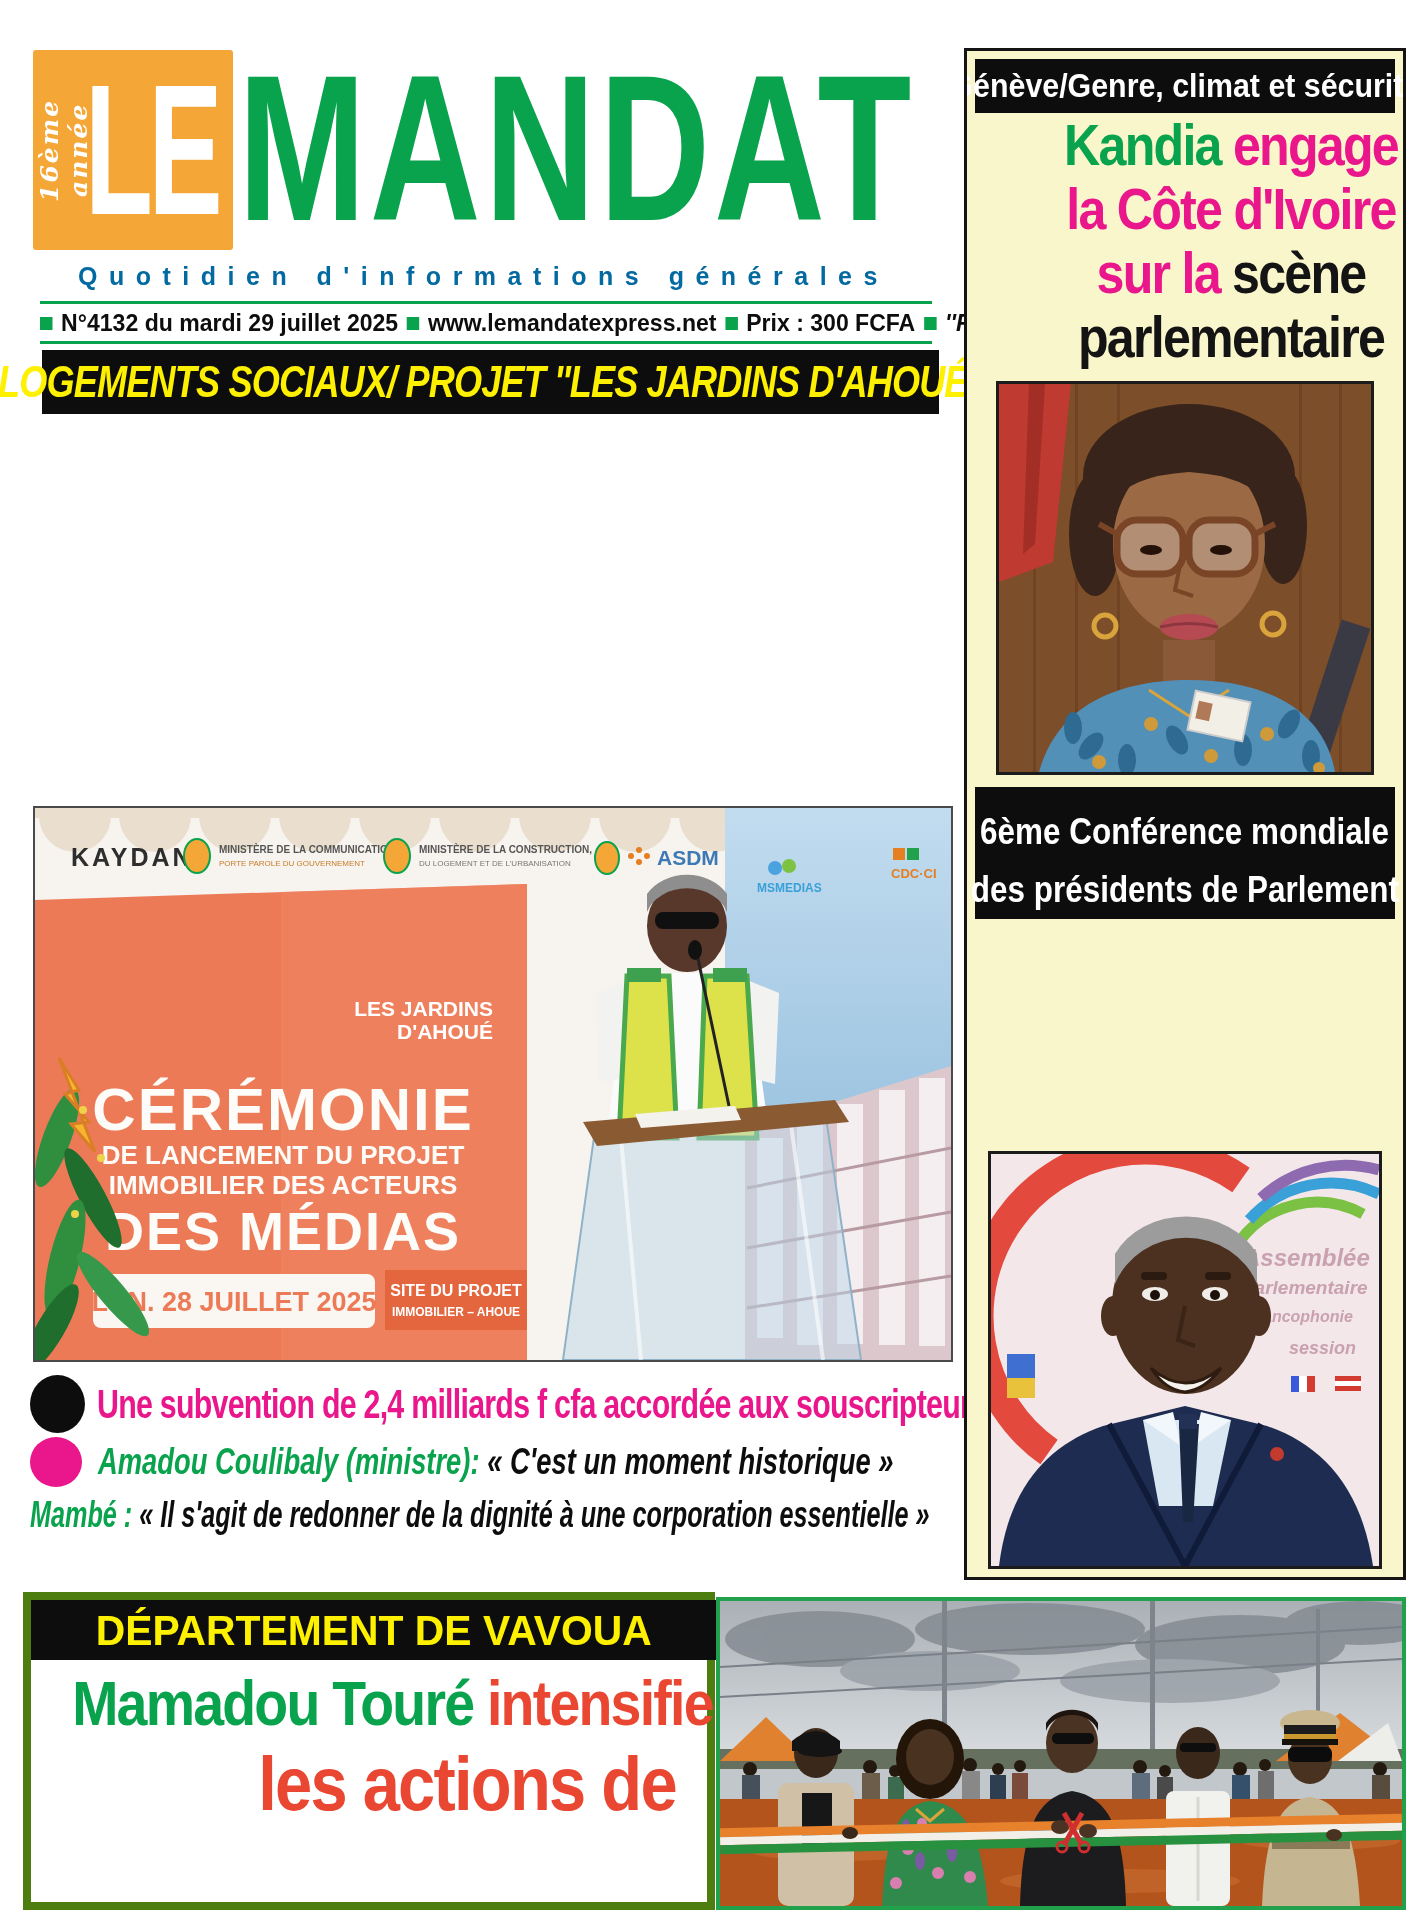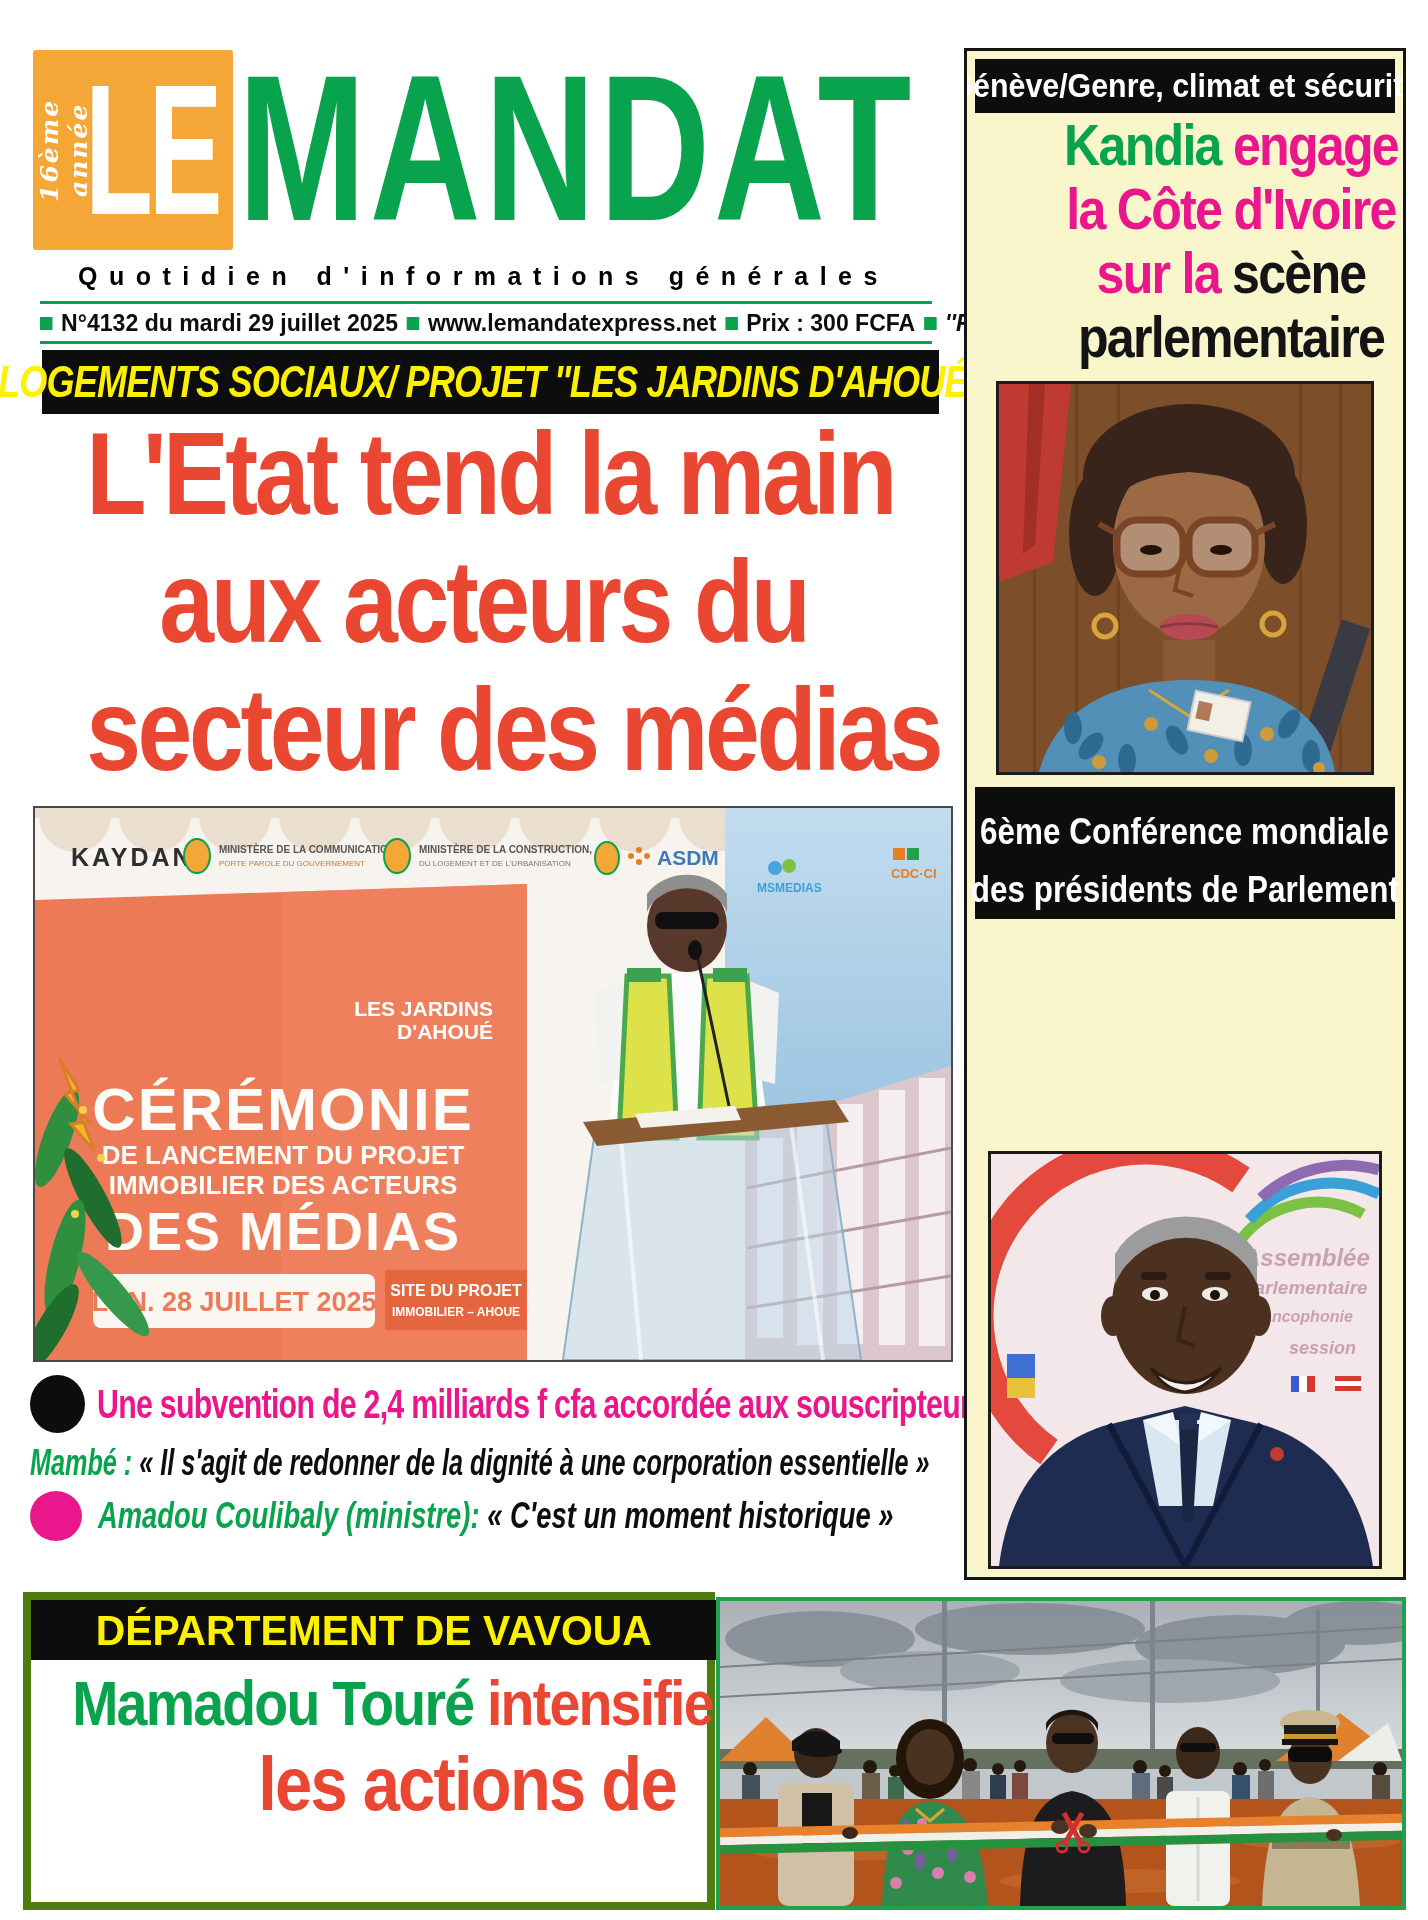--- a/index.html
+++ b/index.html
@@ -10,21 +10,21 @@
   
   .logo-box{left:33px;top:50px;width:200px;height:200px;background:#f4a636;border-radius:3px;}
   .edition-year{position:absolute;left:2px;top:8px;height:184px;writing-mode:vertical-rl;
     transform:rotate(180deg);color:#fff;font-family:"DejaVu Serif",serif;font-style:italic;
     font-weight:700;font-size:25px;letter-spacing:2px;text-align:center;}
   .logo-le{position:absolute;left:30px;top:-5px;width:170px;height:210px;line-height:210px;
     text-align:center;color:#fff;font-weight:800;font-size:150px;letter-spacing:-6px;
     transform:scale(.74,1.24);transform-origin:center;}
   .logo-mandat{left:238px;top:44px;font-size:160px;line-height:160px;font-weight:800;
     color:#0aa34d;letter-spacing:4px;transform:scale(.96,1.30);transform-origin:left top;white-space:nowrap;}
-  .tagline{left:78px;top:262px;width:830px;font-size:25px;font-weight:700;color:#000000;
+  .tagline{left:78px;top:262px;width:830px;font-size:25px;font-weight:700;color:#0369a1;
     letter-spacing:11.5px;white-space:nowrap;}
   .rule{height:3px;background:#0aa34d;}
   .rule1{left:40px;top:301px;width:892px;}
   .rule2{left:40px;top:341px;width:892px;}
   .dateline{left:40px;top:308px;width:900px;height:30px;display:flex;align-items:center;gap:9px;
     font-size:24px;font-weight:700;color:#0d0d0d;white-space:nowrap;transform:scaleX(.96);transform-origin:left;}
   .sq{width:13px;height:13px;background:#0aa34d;flex:none;}
   .motto{font-style:italic;}
 
   
@@ -120,25 +120,20 @@
     <span>Prix : 300 FCFA</span>
     <span class="sq"></span>
     <span class="motto">''Rien que la vérité''</span>
   </div>
   <div class="abs rule rule2"></div>
 
   <div class="abs kicker-bar">
     <span class="kicker-text">LOGEMENTS SOCIAUX/ PROJET ''LES JARDINS D'AHOUÉ''</span>
   </div>
 
-  <div class="abs headline">
-    <span class="hline">L'Etat tend la main</span>
-    <span class="hline">aux acteurs du</span>
-    <span class="hline">secteur des médias</span>
-  </div>
 
   <div class="abs photo-main">
     <svg width="916" height="552" viewBox="0 0 916 552">
       <defs>
         <linearGradient id="skyg" x1="0" y1="0" x2="0" y2="1">
           <stop offset="0" stop-color="#c2dcef"></stop>
             <stop offset="1" stop-color="#9bc3e0"></stop>
         </linearGradient>
       </defs>
       <rect x="0" y="0" width="916" height="552" fill="#f7f4ef"></rect>
@@ -246,26 +241,26 @@
         <polygon points="600,306 700,298 706,312 606,320" fill="#f4f2ec"></polygon>
       </g>
     </svg>
   </div>
 
   <div class="abs bullets">
     <div class="brow b1">
       <span class="dot"></span>
       <span class="btxt">Une subvention de 2,4 milliards f cfa accordée aux souscripteurs</span>
     </div>
-    <div class="brow b2">
-      <span class="btxt"><span class="gname">Mambé :</span> <span class="quote">« Il s'agit de redonner de la dignité à une corporation essentielle »</span></span>
-    </div>
     <div class="brow b3">
       <span class="dot"></span>
       <span class="btxt"><span class="gname">Amadou Coulibaly  (ministre):</span> <span class="quote">« C'est un moment historique  »</span></span>
+    </div>
+    <div class="brow b2">
+      <span class="btxt"><span class="gname">Mambé :</span> <span class="quote">« Il s'agit de redonner de la dignité à une corporation essentielle »</span></span>
     </div>
   </div>
 
   <div class="abs sidebar">
     <div class="sb-banner1">
       <span>Génève/Genre, climat et sécurité</span>
     </div>
     <div class="sb-h1">
       <span class="shl"><span class="grn">Kandia </span><span class="mag">engage</span></span>
       <span class="shl mag">la Côte d'Ivoire</span>

